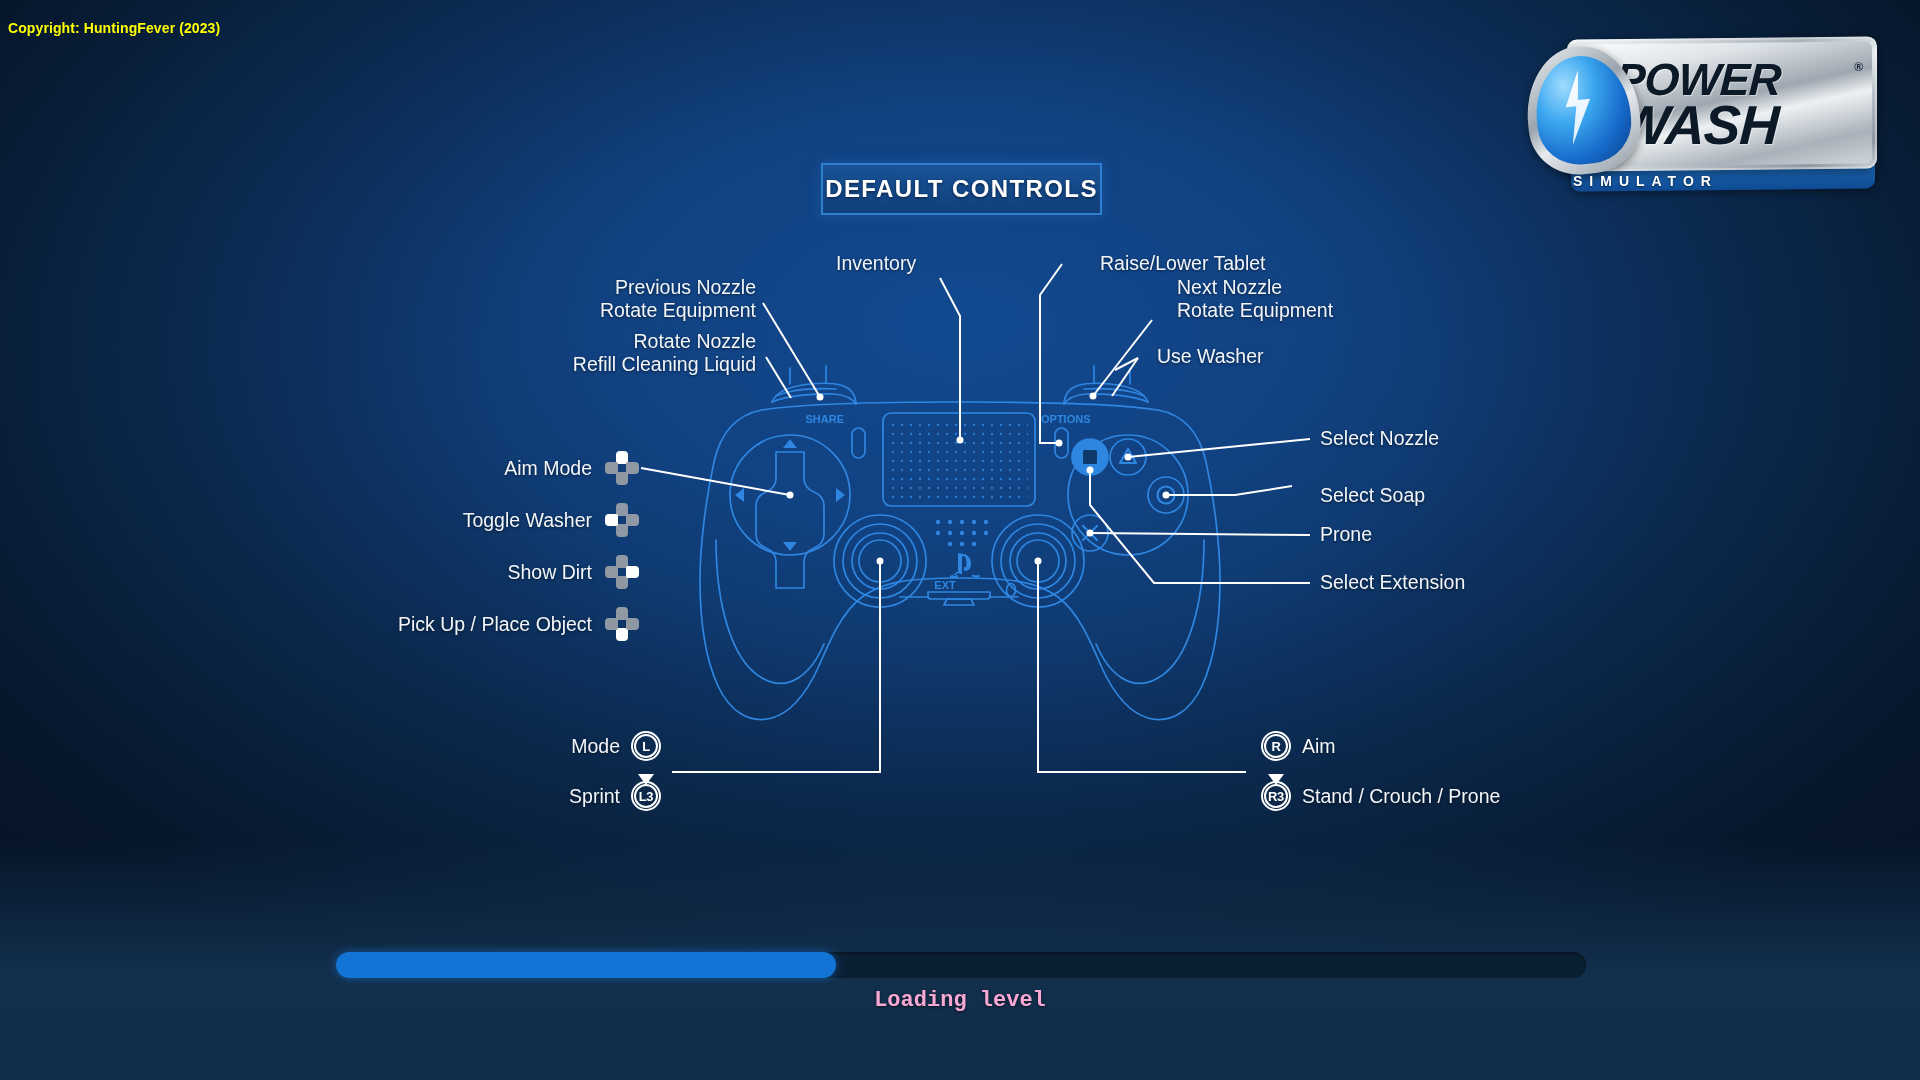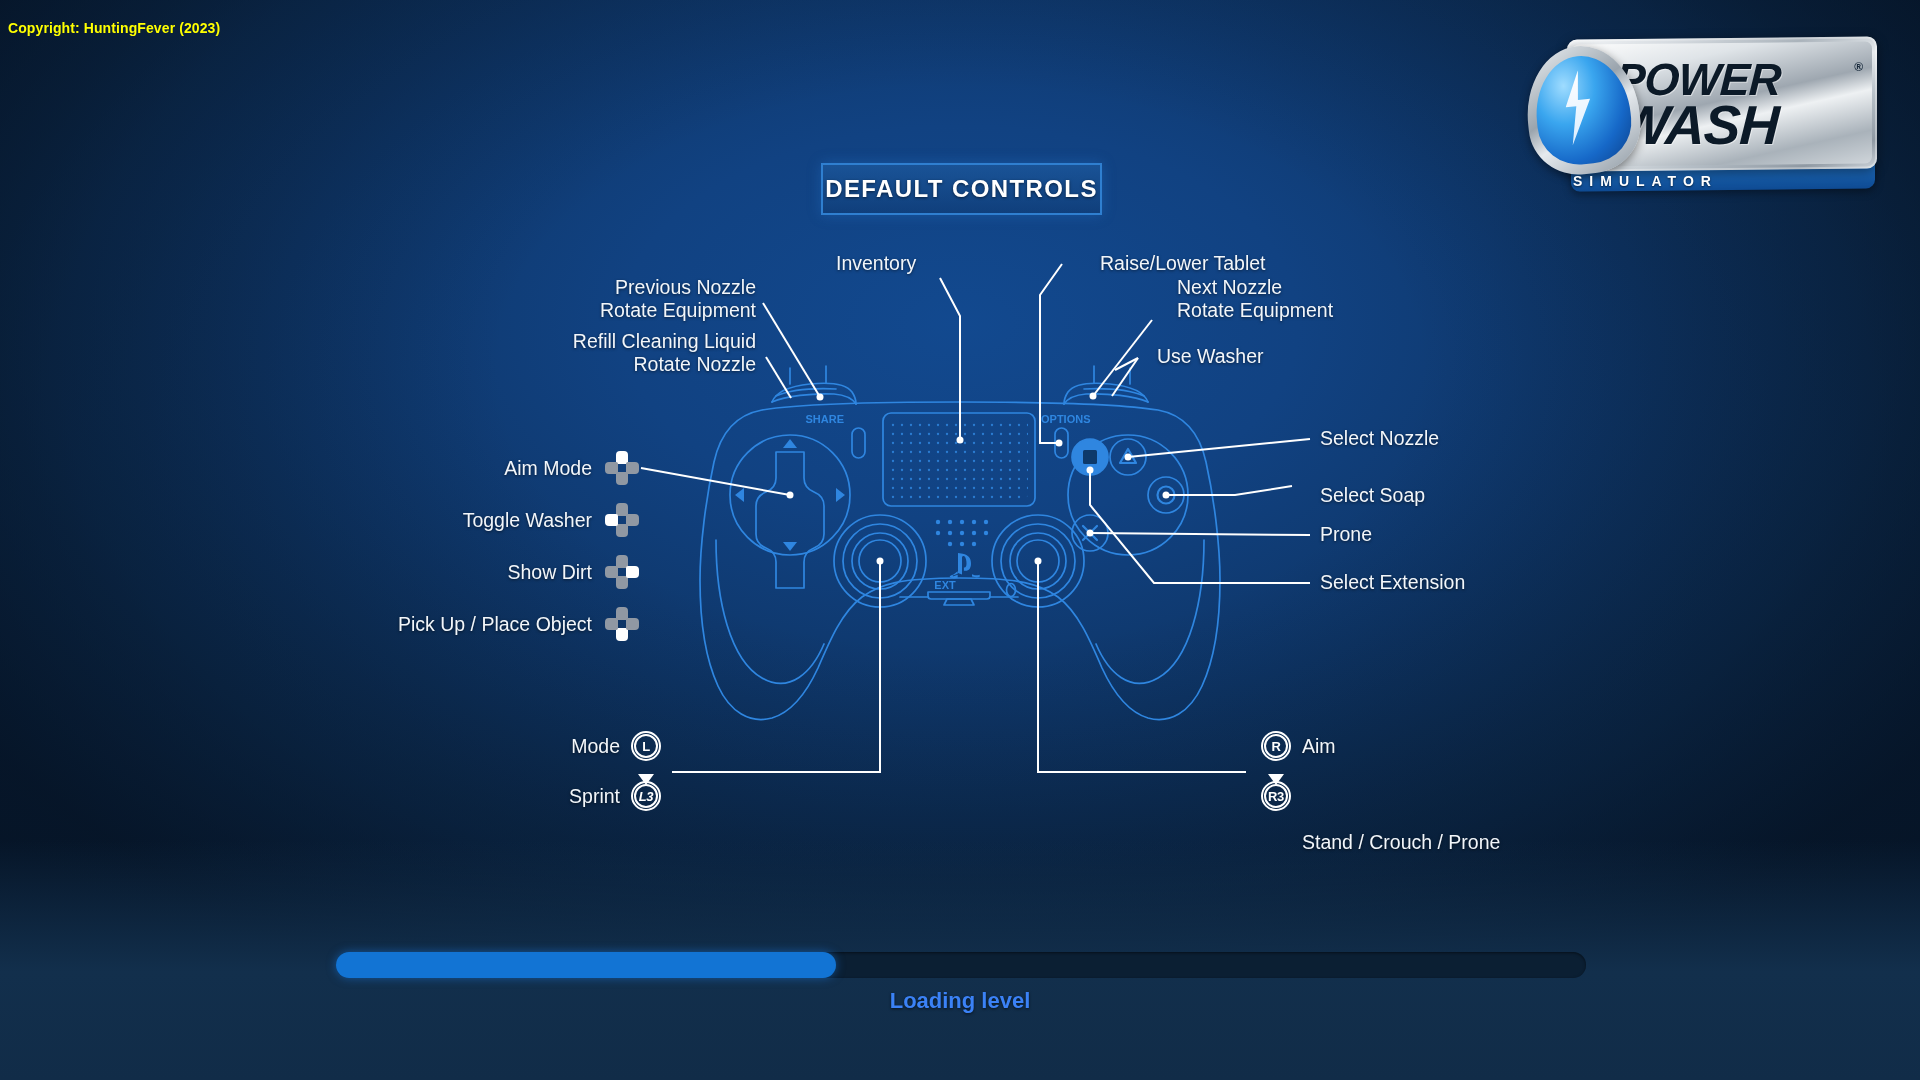--- a/index.html
+++ b/index.html
@@ -153,22 +153,23 @@
     background:#0b1f33;border-radius:13px;
     box-shadow:inset 0 1px 3px rgba(0,0,0,.5);
   }
   .prog-fill{
     position:absolute;left:0;top:0;height:26px;border-radius:13px;
     background:#1274d4;
     box-shadow:0 0 10px rgba(25,120,220,.55);
   }
   .loading-label{
     position:absolute;left:0;right:0;top:988px;text-align:center;
-    color:#3b82f6;font-size:22px;font-weight:bold;
+    color:#f9a8d4;font-size:22px;font-weight:bold;
     text-shadow:0 1px 3px rgba(0,0,0,.6);
+    font-family:Liberation Mono, monospace;
   }
 </style>
 </head>
 <body>
 
 <div id="root">
 
   <div class="bg-base"></div>
   <div class="bg-vig"></div>
   <div class="bg-bottom"></div>
@@ -341,22 +342,22 @@
       <circle cx="1038" cy="561" r="3.5" fill="#ffffff" stroke="none"></circle>
     </g>
   </svg>
 
   <div class="callout r" style="left:304px;top:276px;width:452px;">
     <div>Previous Nozzle</div>
     <div>Rotate Equipment</div>
   </div>
 
   <div class="callout r" style="left:304px;top:330px;width:452px;">
+    <div>Rotate Nozzle</div>
     <div>Refill Cleaning Liquid</div>
-    <div>Rotate Nozzle</div>
   </div>
 
   <div class="callout l" style="left:836px;top:252px;">
     <div>Inventory</div>
   </div>
 
   <div class="callout l" style="left:1100px;top:252px;">
     <div>Raise/Lower Tablet</div>
   </div>
 
@@ -407,40 +408,40 @@
   <div class="callout l" style="left:1320px;top:571px;">Select Extension</div>
 
   <div class="callout r" style="left:320px;top:735px;width:300px;">Mode</div>
   <div class="btnico" style="left:631px;top:731px;">
     <div class="ring"></div>
       <div class="ring2"></div>
     <div class="lbl">L</div>
   </div>
 
   <div class="callout r" style="left:320px;top:785px;width:300px;">Sprint</div>
-  <div class="btnico" style="left:631px;top:781px;font-style:italic;">
+  <div class="btnico" style="left:631px;top:781px;">
     <div class="arrow"></div>
     <div class="ring"></div>
       <div class="ring2"></div>
     <div class="lbl">L3</div>
   </div>
 
   <div class="btnico" style="left:1261px;top:731px;">
     <div class="ring"></div>
       <div class="ring2"></div>
     <div class="lbl">R</div>
   </div>
   <div class="callout l" style="left:1302px;top:735px;">Aim</div>
 
   <div class="btnico" style="left:1261px;top:781px;">
     <div class="arrow"></div>
     <div class="ring"></div>
       <div class="ring2"></div>
     <div class="lbl">R3</div>
   </div>
-  <div class="callout l" style="left:1302px;top:785px;margin-top:46px;">Stand / Crouch / Prone</div>
+  <div class="callout l" style="left:1302px;top:785px;">Stand / Crouch / Prone</div>
 
   <div class="prog-track">
     <div class="prog-fill" id="progFill" style="width: 40%; background: rgb(18, 116, 212);"></div>
   </div>
   <div class="loading-label">Loading level</div>
 
 </div>
 
 </body></html>

